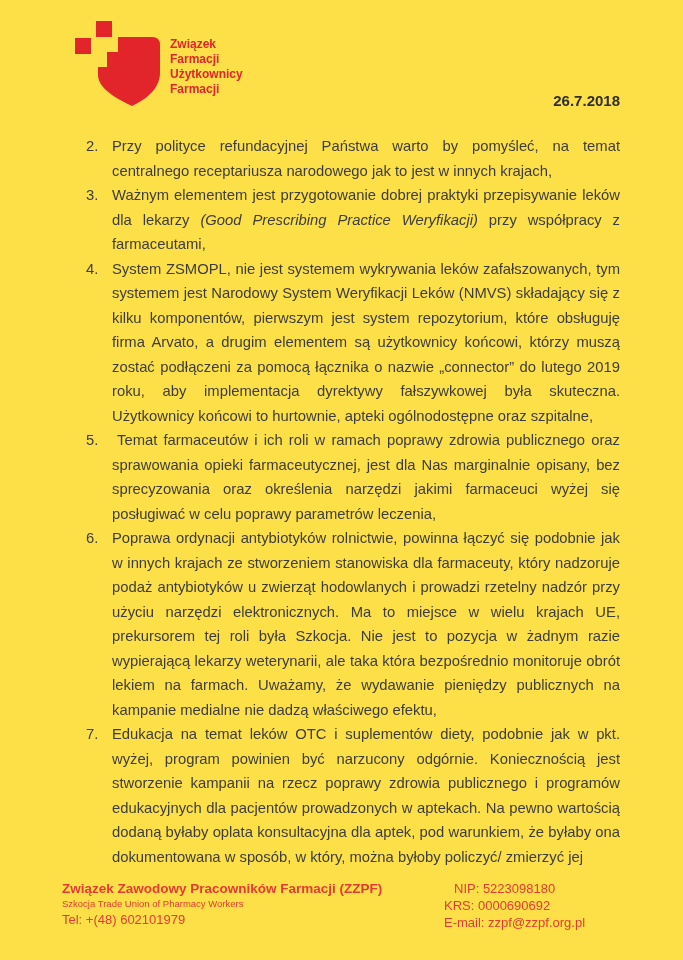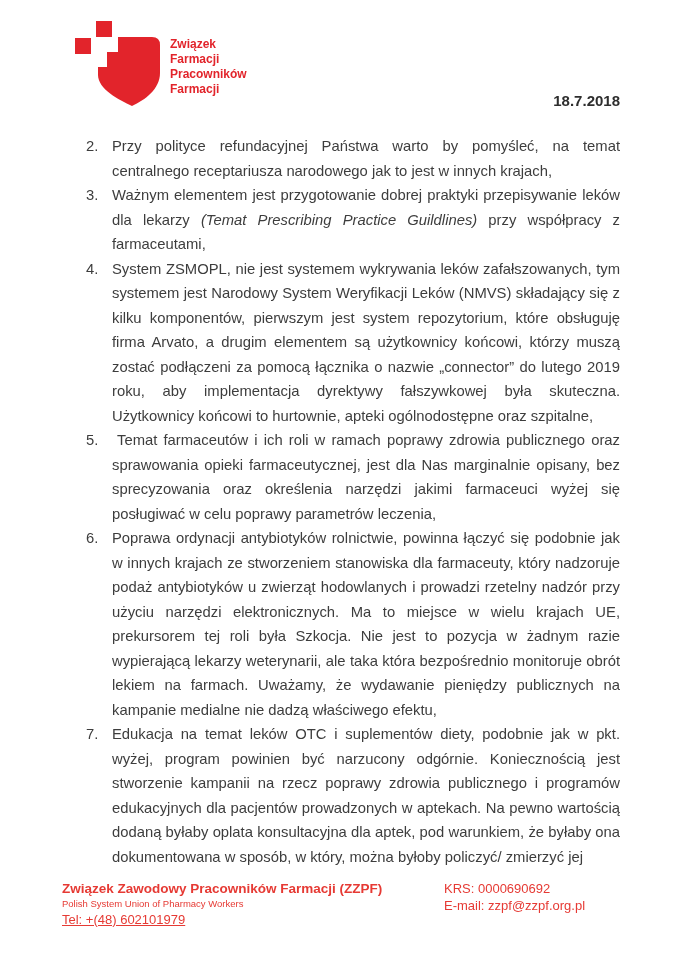--- a/index.html
+++ b/index.html
@@ -4,21 +4,21 @@
 <style>
   :root{
     --brand-red:#e2242b;
     --footer-red:#e63a34;
     --body-text:#3d3d3d;
   }
   html,body{margin:0;padding:0;background:#888;}
   .page{
     position:relative;
     width:683px;height:960px;
-    background:#ffffff;
+    background:#fde047;
     overflow:hidden;
     font-family:"Liberation Sans","DejaVu Sans",sans-serif;
   }
   
   .logo-svg{position:absolute;left:75px;top:15px;width:105px;height:100px;}
   .logo-text{
     position:absolute;left:170px;top:37px;
     font-size:12px;font-weight:bold;line-height:15px;
     color:var(--brand-red);
   }
@@ -36,21 +36,21 @@
   .item .txt{display:block;}
   .item .txt em{font-style:italic;}
   .item .txt.i5{text-indent:5px;}
   
   .footer-left{
     position:absolute;left:62px;top:880px;
     color:var(--footer-red);
   }
   .footer-org{font-size:13.5px;font-weight:bold;line-height:17px;}
   .footer-org-en{font-size:9.5px;line-height:14px;}
-  .footer-tel{font-size:13px;line-height:17px;text-decoration:underline;}
+  .footer-tel{font-size:13px;line-height:17px;}
   .footer-right{
     position:absolute;left:420px;top:880px;width:230px;
     color:var(--footer-red);
     font-size:13px;line-height:17px;
   }
   .footer-right .nip{margin-left:34px;}
   .footer-right .krs{margin-left:24px;}
   .footer-right .email{margin-left:24px;}
 </style>
 </head>
@@ -62,36 +62,36 @@
     <g fill="#e2242b">
       <rect x="21" y="6" width="16" height="16"></rect>
       <rect x="0" y="23" width="16" height="16"></rect>
       <path d="M43,22 L77,22 Q85,22 85,30 L85,58 C85,74 70,85 57,91 C44,85 23,74 23,60 L23,52 L32,52 L32,37 L43,37 Z"></path>
     </g>
   </svg>
 
   <div class="logo-text">
     <div>Związek</div>
     <div>Farmacji</div>
-    <div>Pracowników</div>
+    <div>Użytkownicy</div>
     <div>Farmacji</div>
   </div>
 
-  <div class="doc-date">18.7.2018</div>
+  <div class="doc-date">26.7.2018</div>
 
   <div class="list">
 
     <div class="item">
       <span class="num">2.</span>
       <span class="txt">Przy polityce refundacyjnej Państwa warto by pomyśleć, na temat centralnego receptariusza narodowego jak to jest w innych krajach,</span>
     </div>
 
     <div class="item">
       <span class="num">3.</span>
-      <span class="txt"><span>Ważnym elementem jest przygotowanie dobrej praktyki przepisywanie leków dla lekarzy </span><em>(Temat Prescribing Practice Guildlines)</em><span> przy współpracy z farmaceutami,</span></span>
+      <span class="txt"><span>Ważnym elementem jest przygotowanie dobrej praktyki przepisywanie leków dla lekarzy </span><em>(Good Prescribing Practice Weryfikacji)</em><span> przy współpracy z farmaceutami,</span></span>
     </div>
 
     <div class="item">
       <span class="num">4.</span>
       <span class="txt">System ZSMOPL, nie jest systemem wykrywania leków zafałszowanych, tym systemem jest Narodowy System Weryfikacji Leków (NMVS) składający się z kilku komponentów, pierwszym jest system repozytorium, które obsługuję firma Arvato, a drugim elementem są użytkownicy końcowi, którzy muszą zostać podłączeni za pomocą łącznika o nazwie „connector” do lutego 2019 roku, aby implementacja dyrektywy fałszywkowej była skuteczna. Użytkownicy końcowi to hurtownie, apteki ogólnodostępne oraz szpitalne,</span>
     </div>
 
     <div class="item">
       <span class="num">5.</span>
       <span class="txt i5">Temat farmaceutów i ich roli w ramach poprawy zdrowia publicznego oraz sprawowania opieki farmaceutycznej, jest dla Nas marginalnie opisany, bez sprecyzowania oraz określenia narzędzi jakimi farmaceuci wyżej się posługiwać w celu poprawy parametrów leczenia,</span>
@@ -104,22 +104,23 @@
 
     <div class="item">
       <span class="num">7.</span>
       <span class="txt">Edukacja na temat leków OTC i suplementów diety, podobnie jak w pkt. wyżej, program powinien być narzucony odgórnie. Koniecznością jest stworzenie kampanii na rzecz poprawy zdrowia publicznego i programów edukacyjnych dla pacjentów prowadzonych w aptekach. Na pewno wartością dodaną byłaby oplata konsultacyjna dla aptek, pod warunkiem, że byłaby ona dokumentowana w sposób, w który, można byłoby policzyć/ zmierzyć jej</span>
     </div>
 
   </div>
 
   <div class="footer-left">
     <div class="footer-org">Związek Zawodowy Pracowników Farmacji (ZZPF)</div>
-    <div class="footer-org-en">Polish System Union of Pharmacy Workers</div>
+    <div class="footer-org-en">Szkocja Trade Union of Pharmacy Workers</div>
     <div class="footer-tel">Tel: +(48) 602101979</div>
   </div>
 
   <div class="footer-right">
+    <div class="nip">NIP: 5223098180</div>
     <div class="krs">KRS:  0000690692</div>
     <div class="email">E-mail: zzpf@zzpf.org.pl</div>
   </div>
 
 </div>
 
 </body></html>

